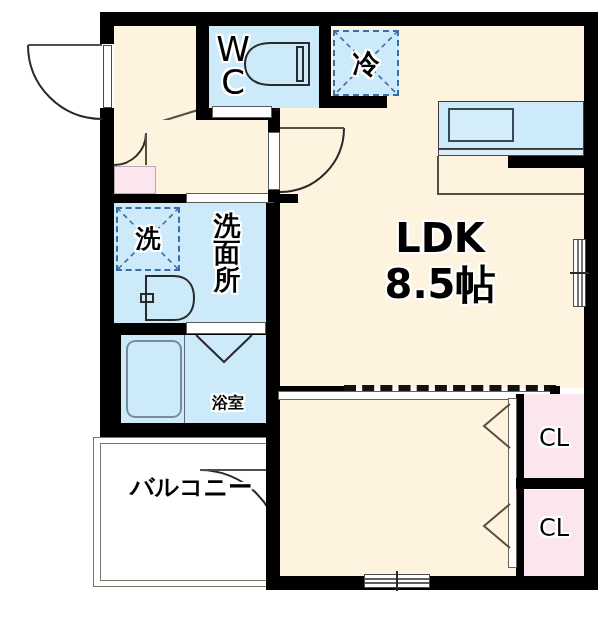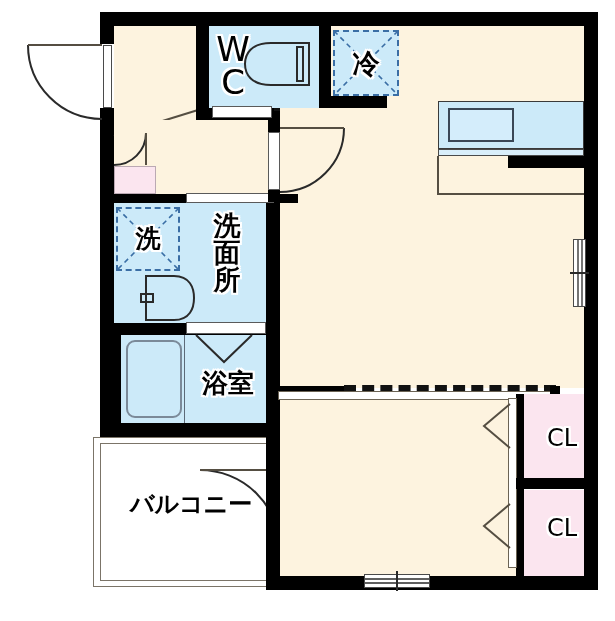--- a/index.html
+++ b/index.html
@@ -40,25 +40,25 @@
       -2px -2px 0 #fff,  2px -2px 0 #fff,
       -2px  2px 0 #fff,  2px  2px 0 #fff,
       -2px  0   0 #fff,  2px  0   0 #fff,
        0   -2px 0 #fff,  0    2px 0 #fff;
   }
   .l-genkan  { font-size: 28px; }
   .l-wc      { font-size: 34px; line-height: 0.97; font-weight: 500; }
   .l-rei     { font-size: 27px; }
   .l-sen     { font-size: 25px; }
   .l-senmen  { font-size: 27px; line-height: 1.0; }
-  .l-yoku    { font-size: 26px; }
+  .l-yoku    { font-size: 16px; margin-top: 25px; }
   .l-ldk     { font-size: 40px; line-height: 1.15; }
   .l-youshitsu { font-size: 38px; line-height: 1.15; }
   .l-balcony { font-size: 24px; }
-  .l-cl      { font-size: 24px; font-weight: 500; padding-left: 8px; }
+  .l-cl      { font-size: 24px; font-weight: 500; }
 
   
   .dash-box {
     border: 2px dashed #3a6ea5;
     box-sizing: border-box;
   }
   svg.ov { position: absolute; overflow: visible; }
   .stroke-dark { stroke: #2a2a2a; fill: none; }
   .stroke-thin { stroke: #554e42; fill: none; }
 </style>
@@ -68,21 +68,21 @@
 <div id="plan">
 
   <div class="abs white" style="left:93px; top:437px; width:185px; height:150px; border:1px solid #7b7468; box-sizing:border-box;"></div>
   <div class="abs" style="left:100px; top:443px; width:172px; height:138px; border:1px solid #7b7468; box-sizing:border-box; background:#ffffff;"></div>
 
   <svg class="ov" style="left:200px; top:470px; width:82px; height:82px;">
     <path class="stroke-dark" stroke-width="2" d="M0,0 A80,80 0 0 1 80,80"></path>
     <line class="stroke-thin" stroke-width="2" x1="0" y1="0" x2="80" y2="0"></line>
   </svg>
   <div class="abs white" style="left:272px; top:470px; width:9px; height:84px; border:1px solid #6b6354;"></div>
-  <div class="abs label l-balcony" style="left:106px; top:492px; width:170px;">バルコニー</div>
+  <div class="abs label l-balcony" style="left:106px; top:475px; width:170px;">バルコニー</div>
 
   <div class="abs wall" style="left:100px; top:12px; width:498px; height:14px;"></div>
 
   <div class="abs wall" style="left:584px; top:12px; width:14px; height:578px;"></div>
 
   <div class="abs wall" style="left:100px; top:12px; width:14px; height:32px;"></div>
   <div class="abs wall" style="left:100px; top:108px; width:14px; height:12px;"></div>
 
   <div class="abs wall" style="left:100px; top:120px; width:14px; height:317px;"></div>
 
@@ -138,20 +138,24 @@
 
   <div class="abs wet" style="left:438px; top:101px; width:146px; height:48px; border:1.5px solid #3a3a3a; box-sizing:border-box;"></div>
   <div class="abs" style="left:448px; top:108px; width:66px; height:34px; border:2px solid #3a4756; box-sizing:border-box; background:#d4edfb;"></div>
   <div class="abs" style="left:438px; top:149px; width:146px; height:7px; background:#d9eefa; border:1px solid #4a4a4a; box-sizing:border-box;"></div>
   <div class="abs wall" style="left:508px; top:156px; width:76px; height:12px;"></div>
 
   <svg class="ov" style="left:438px; top:156px; width:146px; height:40px;">
     <path class="stroke-thin" stroke-width="2" d="M0,0 L0,38 L146,38"></path>
   </svg>
 
+  <div class="abs label l-ldk" style="left:340px; top:215px; width:200px;">
+    <div>LDK</div>
+    <div>8.5帖</div>
+  </div>
 
   <div class="abs white" style="left:573px; top:239px; width:13px; height:68px; border:1px solid #4a4a4a; box-sizing:border-box;"></div>
   <svg class="ov" style="left:573px; top:239px; width:13px; height:68px;">
     <line class="stroke-dark" stroke-width="1.3" x1="5" y1="1" x2="5" y2="67"></line>
     <line class="stroke-dark" stroke-width="1.3" x1="9" y1="1" x2="9" y2="67"></line>
     <line class="stroke-dark" stroke-width="2" x1="-3" y1="34" x2="16" y2="34"></line>
   </svg>
 
   <div class="abs room" style="left:114px; top:120px; width:166px; height:74px;"></div>
   <div class="abs room" style="left:114px; top:136px; width:82px; height:58px;"></div>

